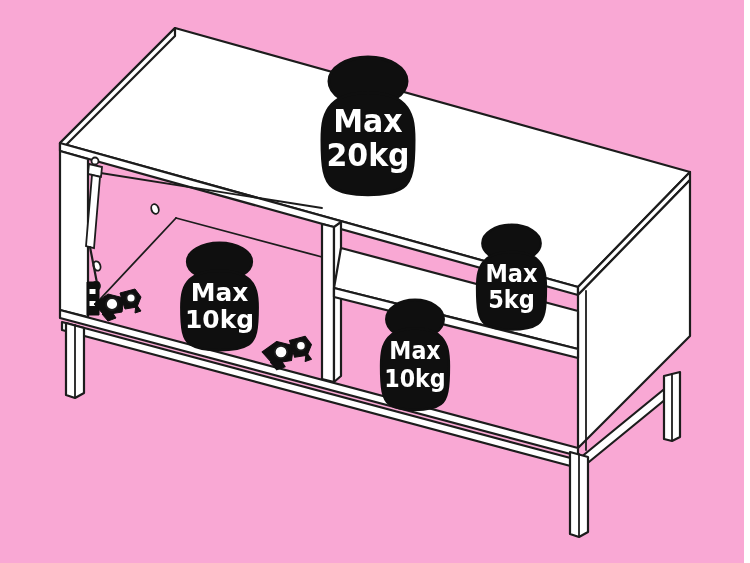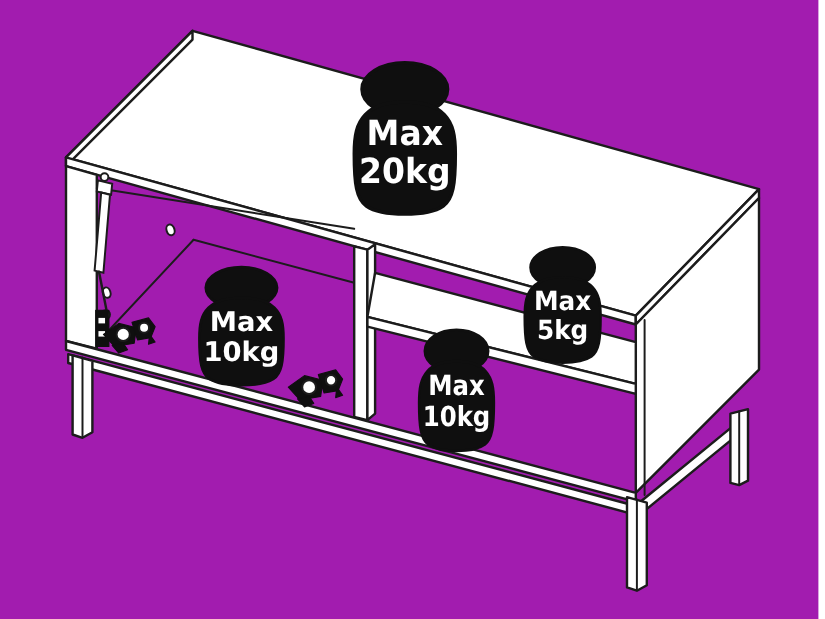--- a/index.html
+++ b/index.html
@@ -2,21 +2,21 @@
 <html style="--stroke: #1c1c1c; --wfill: #0f0f0f; --wtext: #ffffff;"><head>
 <meta charset="utf-8">
 <style>
   :root{
     --stroke:#1c1c1c;
     --wfill:#0f0f0f;
     --wtext:#ffffff;
   }
   html,body{margin:0;padding:0;background:#fff;}
   .stage{
-    width:744px;height:563px;background:#a21caf;position:relative;overflow:hidden;
+    width:744px;height:563px;background:#f9a8d4;position:relative;overflow:hidden;
     font-family:"DejaVu Sans", sans-serif;
   }
   svg{display:block;}
   .ln{fill:none;stroke:var(--stroke);stroke-width:2.2;stroke-linejoin:round;stroke-linecap:round;}
   .thin{fill:none;stroke:var(--stroke);stroke-width:1.8;stroke-linejoin:round;stroke-linecap:round;}
   .panel{fill:#ffffff;stroke:var(--stroke);stroke-width:2.2;stroke-linejoin:round;}
   .hole{fill:#ffffff;stroke:var(--stroke);stroke-width:1.8;}
   .dark{fill:var(--wfill);stroke:var(--wfill);stroke-width:1;stroke-linejoin:round;}
   .hw-white{fill:#ffffff;stroke:var(--stroke);stroke-width:1.8;}
   .wshape{fill:var(--wfill);stroke:var(--wfill);stroke-width:3;stroke-linejoin:round;}

